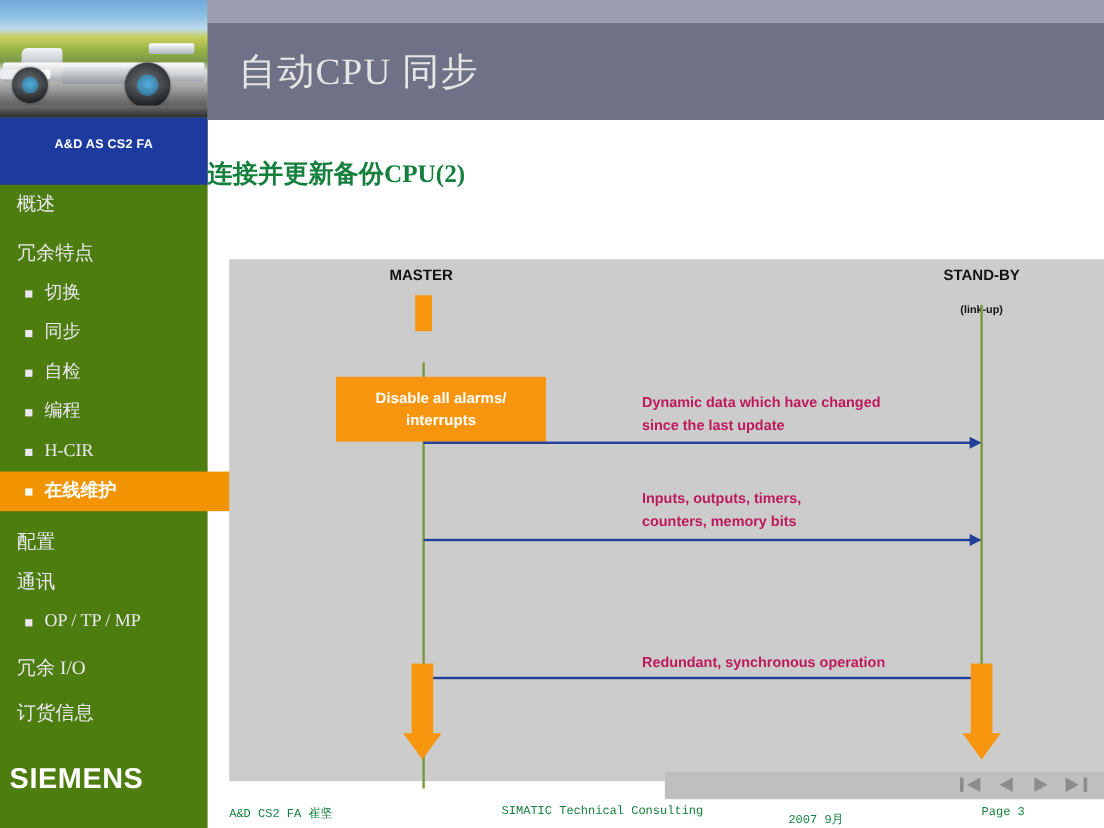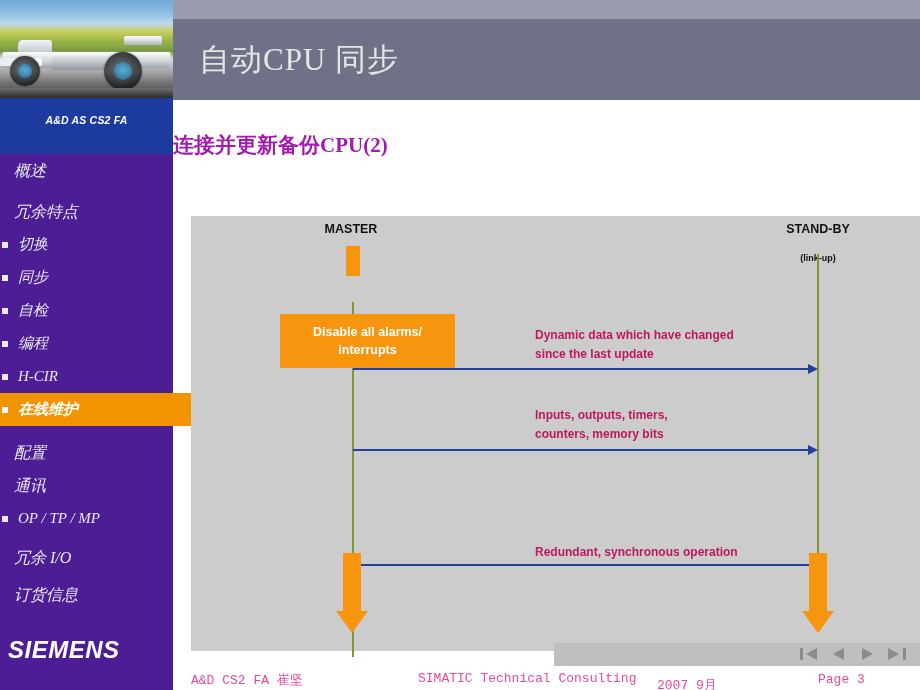--- a/index.html
+++ b/index.html
@@ -12,22 +12,21 @@
   #slide {
     position: relative;
     width: 920px; height: 690px;
     background: #ffffff;
   }
 
   
   #sidebar {
     position: absolute; left: 0; top: 0;
     width: 173px; height: 690px;
-    background: #4c1d95;
-    font-style: italic;
+    background: #4d7c0f;
   }
   #car-photo {
     position: absolute; left: 0; top: 0;
     width: 173px; height: 98px;
     overflow: hidden;
     background: linear-gradient(to bottom,
        #6fa8d8 0%, #8fc0e4 14%, #bcd9ef 24%,
        #c9cf5c 32%, #8fae42 44%, #6f8f36 52%,
        #d8d8d8 60%, #9a9a9a 72%, #6a6a6a 84%, #3d3d3d 100%);
   }
@@ -107,21 +106,21 @@
     font-size: 16px;
     line-height: 1;
     height: 33px;
     display: flex;
     align-items: center;
     padding-left: 14px;
     box-sizing: border-box;
     font-family: "Liberation Serif", serif;
     white-space: nowrap;
   }
-  .nav-item.sub { padding-left: 2px; font-size: 15px; }
+  .nav-item.sub { padding-left: 21px; font-size: 15px; }
   .nav-item.sub .bullet {
     display: inline-block;
     width: 6px; height: 6px;
     background: #e9e9ee;
     margin-right: 10px;
     flex: 0 0 auto;
   }
   .nav-item.active {
     background: #f29400;
     color: #ffffff;
@@ -154,21 +153,21 @@
   #slide-title {
     position: absolute; left: 26px; top: 20px;
     color: #e5e5e5;
     font-size: 31px;
     font-family: "Liberation Serif", serif;
     letter-spacing: 1px;
     white-space: nowrap;
   }
   #slide-subtitle {
     position: absolute; left: 173px; top: 131px;
-    color: #a21caf;
+    color: #15803d;
     font-size: 21px;
     font-family: "Liberation Serif", serif;
     font-weight: bold;
     white-space: nowrap;
   }
 
   
   #diagram {
     position: absolute;
     left: 191px; top: 216px;
@@ -279,22 +278,22 @@
   .bar-left {
     position: absolute; top: 3px; left: 0px;
     width: 3px; height: 12px; background: #8c8c8c;
   }
   .bar-right {
     position: absolute; top: 3px; right: 1px;
     width: 3px; height: 12px; background: #8c8c8c;
   }
   .footer-text {
     position: absolute;
-    color: #ec4899;
-    font-size: 13px;
+    color: #15803d;
+    font-size: 10px;
     font-family: "Liberation Mono", monospace;
     white-space: nowrap;
   }
   #footer-author { left: 191px; top: 671px; }
   #footer-center { left: 418px; top: 671px; }
   #footer-date   { left: 657px; top: 676px; }
   #footer-page   { left: 818px; top: 672px; }
 </style>
 </head>
 <body>

